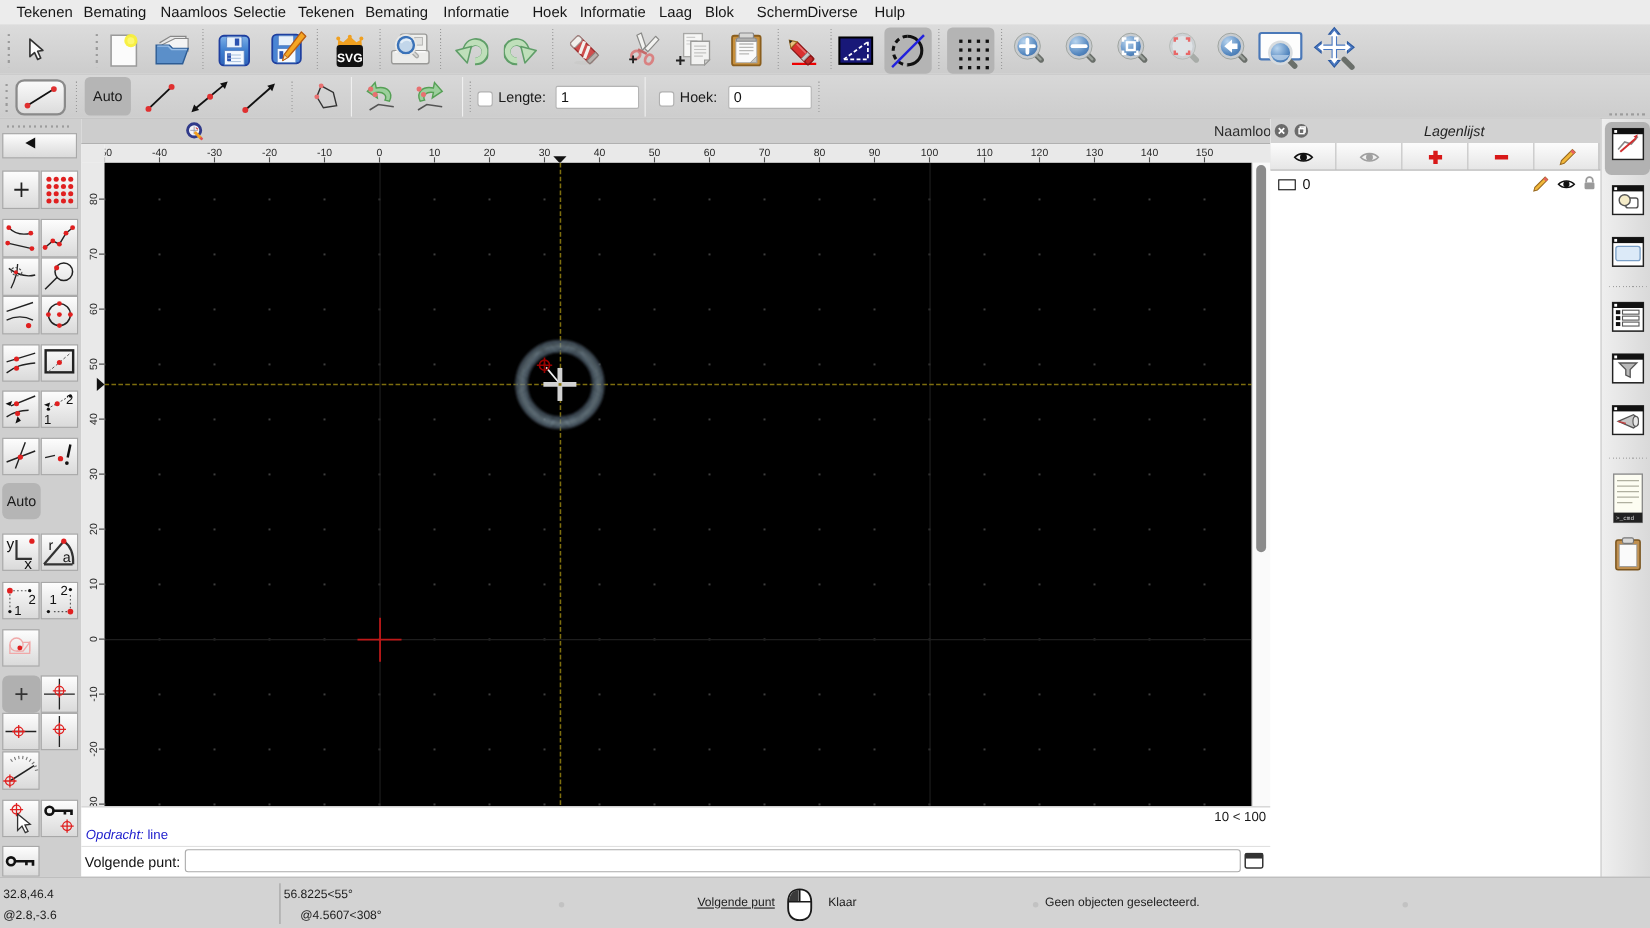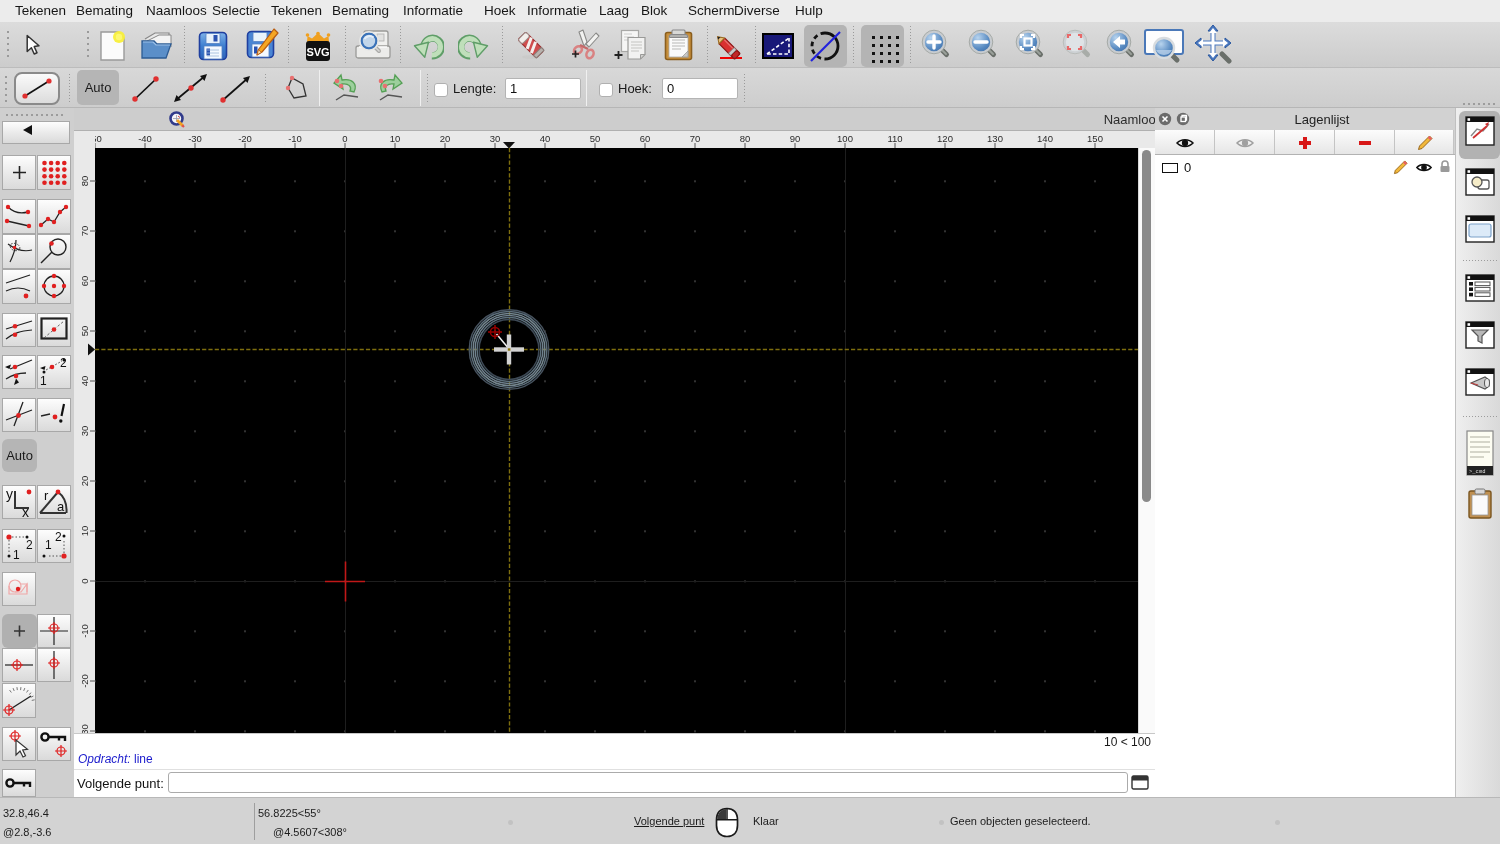--- a/index.html
+++ b/index.html
@@ -736,21 +736,21 @@
     <div class="abs" id="rpaneltitle"></div>
 <svg class="abs" style="left:3px;top:4px" width="36" height="14" viewBox="0 0 36 14">
 <circle cx="7" cy="7" r="6.2" fill="#6b6b6b"></circle>
       <path d="M4.5 4.5 L9.5 9.5 M9.5 4.5 L4.5 9.5" stroke="#fff" stroke-width="1.6"></path>
 <circle cx="25" cy="7" r="6.2" fill="#6b6b6b"></circle>
       <g fill="none" stroke="#fff" stroke-width="1.3">
         <rect x="23" y="5" width="4.5" height="4.5"></rect>
         <path d="M24 5 V3.5 H28.5 V8 H27"></path>
       </g>
     </svg>
-<div class="abs" style="left:0;top:4px;width:300px;text-align:center;font-size:13px;color:#222;"><span style="margin-left:34px">Lagenlijst</span></div>
+<div class="abs" style="left:0;top:4px;width:300px;text-align:center;font-size:13px;color:#222;font-style:italic;"><span style="margin-left:34px">Lagenlijst</span></div>
 <div class="abs" id="rpanelbtns"></div>
 <div class="rbtn" style="left:0px;width:60px;top:22px;"></div>
 <div class="rbtn" style="left:60px;width:60px;top:22px;"></div>
 <div class="rbtn" style="left:120px;width:60px;top:22px;"></div>
 <div class="rbtn" style="left:180px;width:60px;top:22px;"></div>
 <div class="rbtn" style="left:240px;width:59px;top:22px;"></div>
 <svg class="abs" style="left:20px;top:29px" width="20" height="12" viewBox="0 0 20 12">
       <g fill="none" stroke="#111" stroke-width="1.5">
         <path d="M2 6 C6 1.5 14 1.5 18 6 C14 10.5 6 10.5 2 6 Z"></path>
         <circle cx="10" cy="6" r="2.4" fill="#111"></circle>

